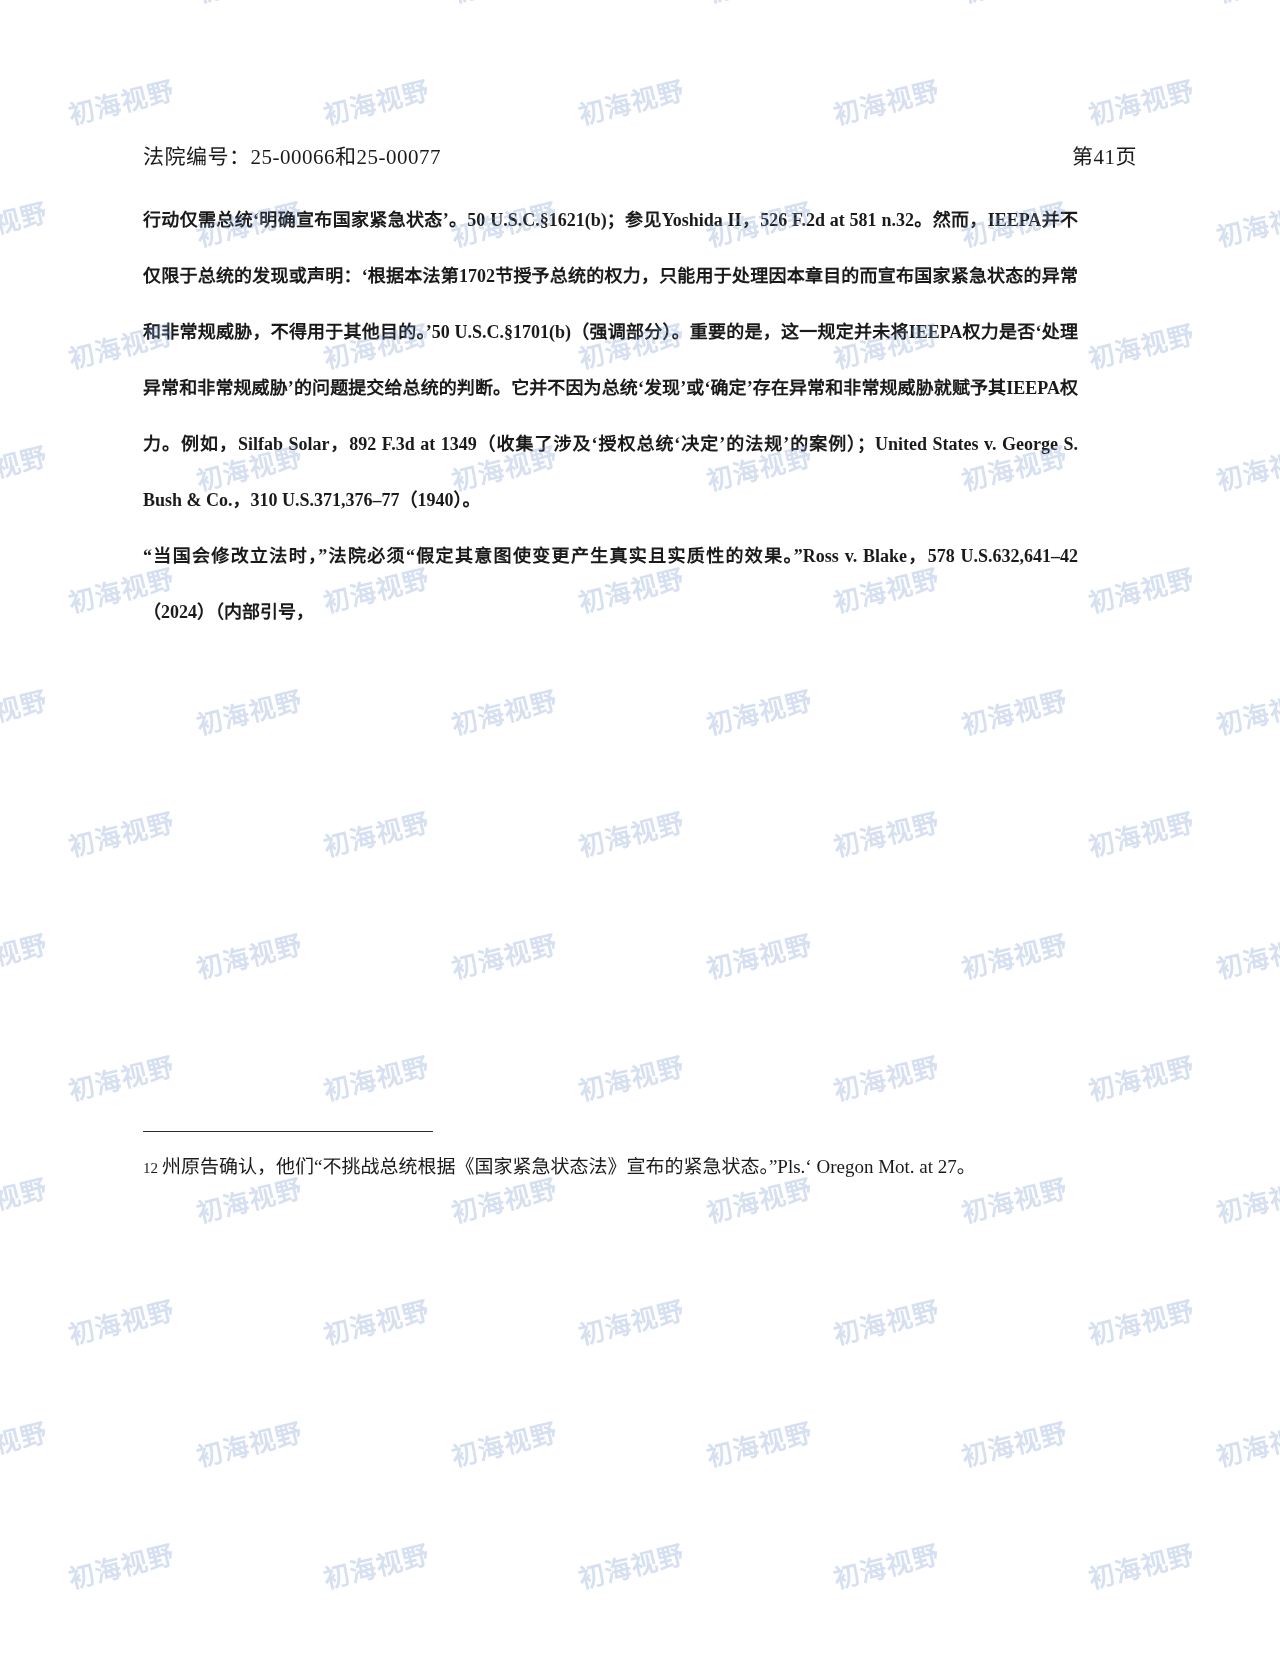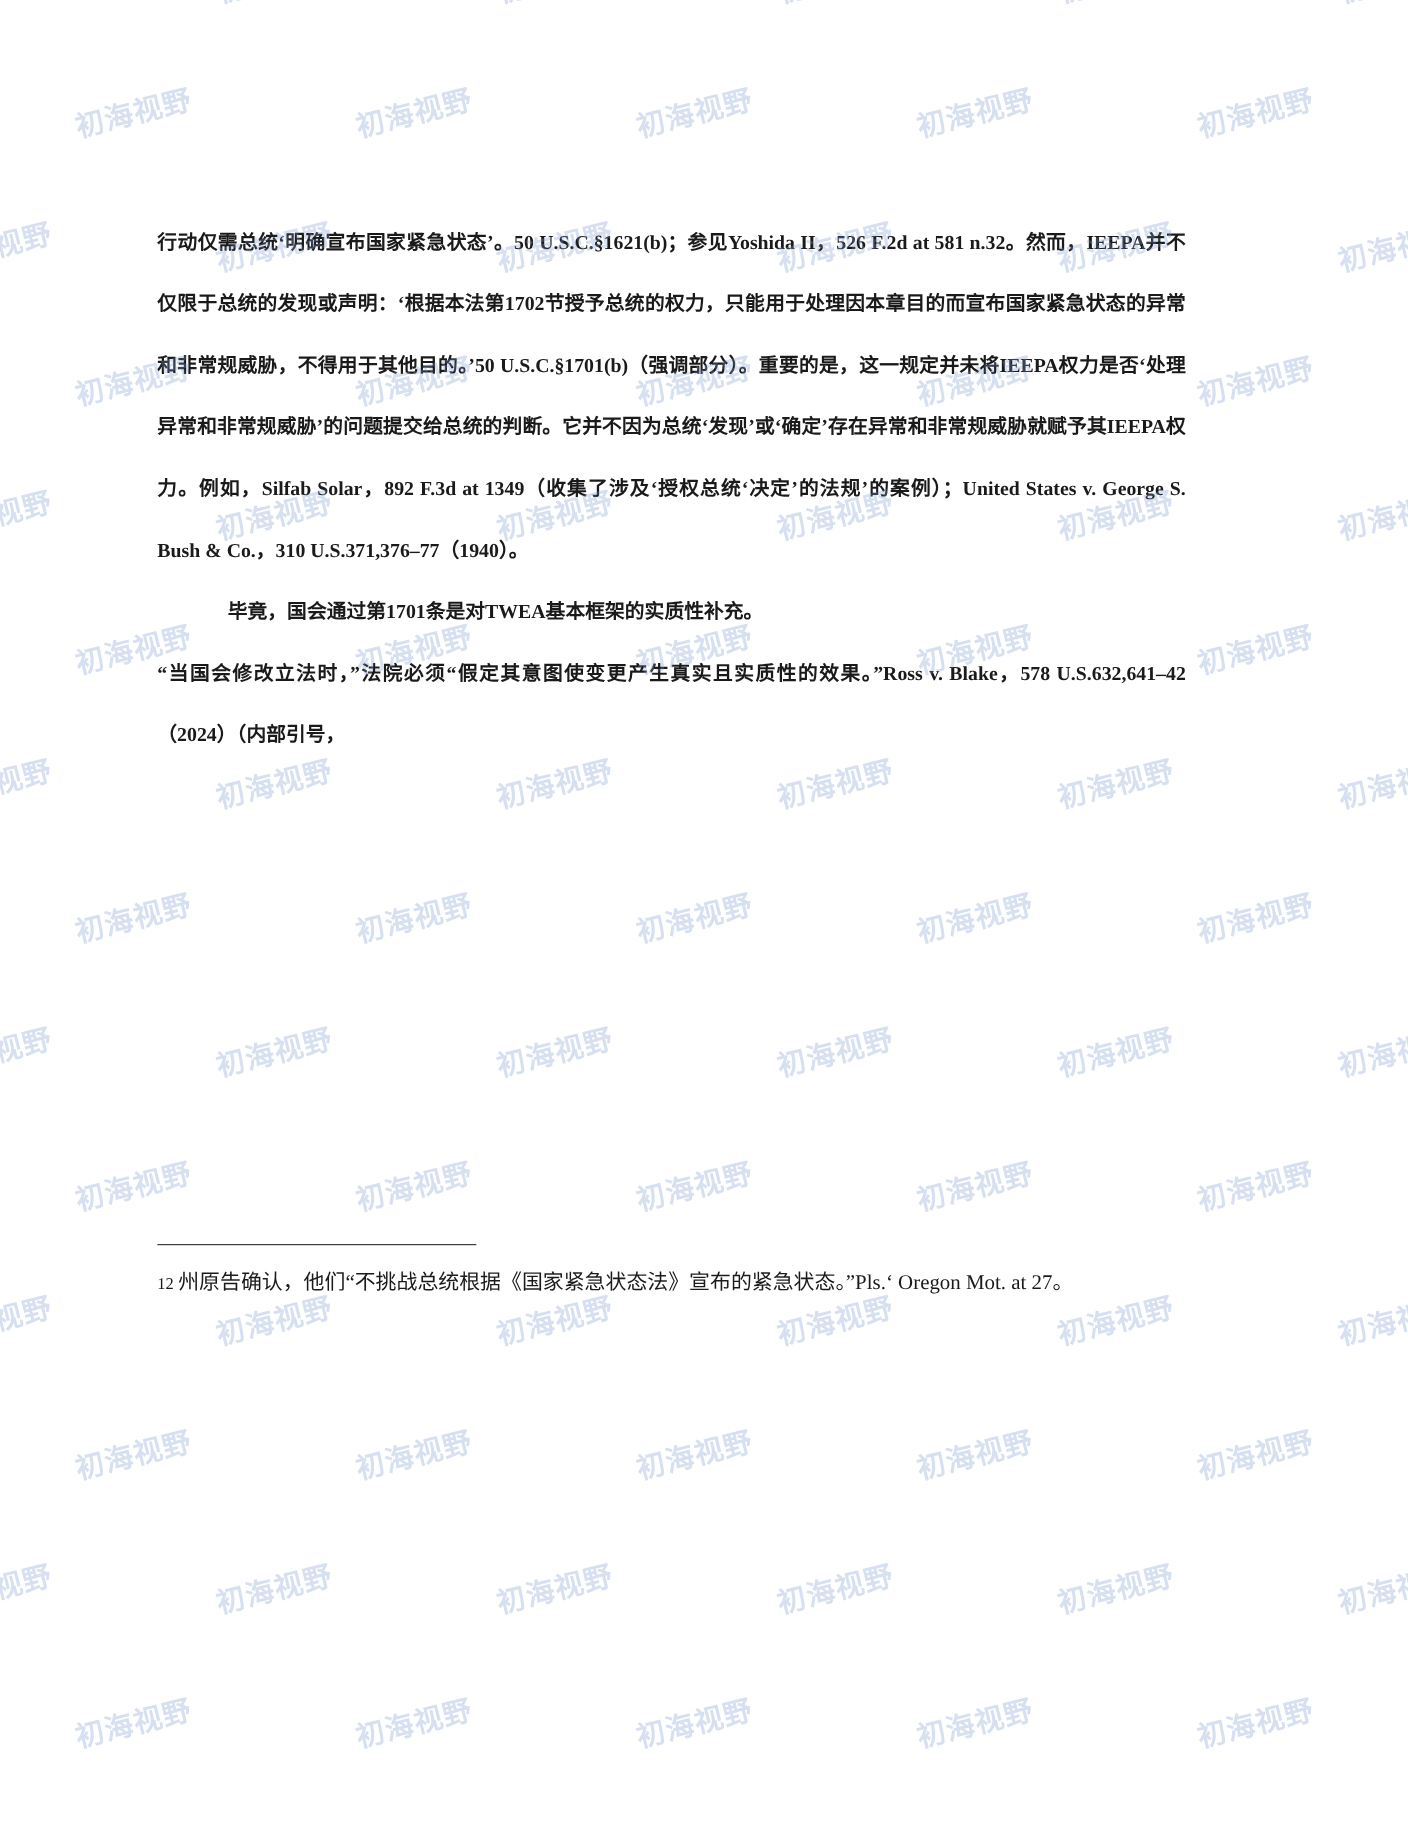--- a/index.html
+++ b/index.html
@@ -98,24 +98,27 @@
     font-size: 15px;
     vertical-align: baseline;
     margin-right: 4px;
   }
 </style>
 </head>
 <body>
 
 <div class="page">
 
+  <div class="doc-header">
+    <span class="case-no">法院编号：25-00066和25-00077</span>
+    <span class="page-no">第41页</span>
+  </div>
 
   <div class="doc-body">
     <p class="para">行动仅需总统‘明确宣布国家紧急状态’。50 U.S.C.§1621(b)；参见Yoshida II，526 F.2d at 581 n.32。然而，IEEPA并不仅限于总统的发现或声明：‘根据本法第1702节授予总统的权力，只能用于处理因本章目的而宣布国家紧急状态的异常和非常规威胁，不得用于其他目的。’50 U.S.C.§1701(b)（强调部分）。重要的是，这一规定并未将IEEPA权力是否‘处理异常和非常规威胁’的问题提交给总统的判断。它并不因为总统‘发现’或‘确定’存在异常和非常规威胁就赋予其IEEPA权力。例如，Silfab Solar，892 F.3d at 1349（收集了涉及‘授权总统‘决定’的法规’的案例）；United States v. George S. Bush &amp; Co.，310 U.S.371,376–77（1940）。</p>
-    <p class="para indent">毕竟，国会通过第1701条是对TWEA基本框架的实质性补充。</p>
     <p class="para">“当国会修改立法时，”法院必须“假定其意图使变更产生真实且实质性的效果。”Ross v. Blake，578 U.S.632,641–42（2024）（内部引号，</p>
   </div>
 
   <div class="footnote-rule"></div>
 
   <div class="footnote">
     <span class="fn-mark">12</span><span>州原告确认，他们“不挑战总统根据《国家紧急状态法》宣布的紧急状态。”Pls.‘ Oregon Mot. at 27。</span>
   </div>
 
 </div>

